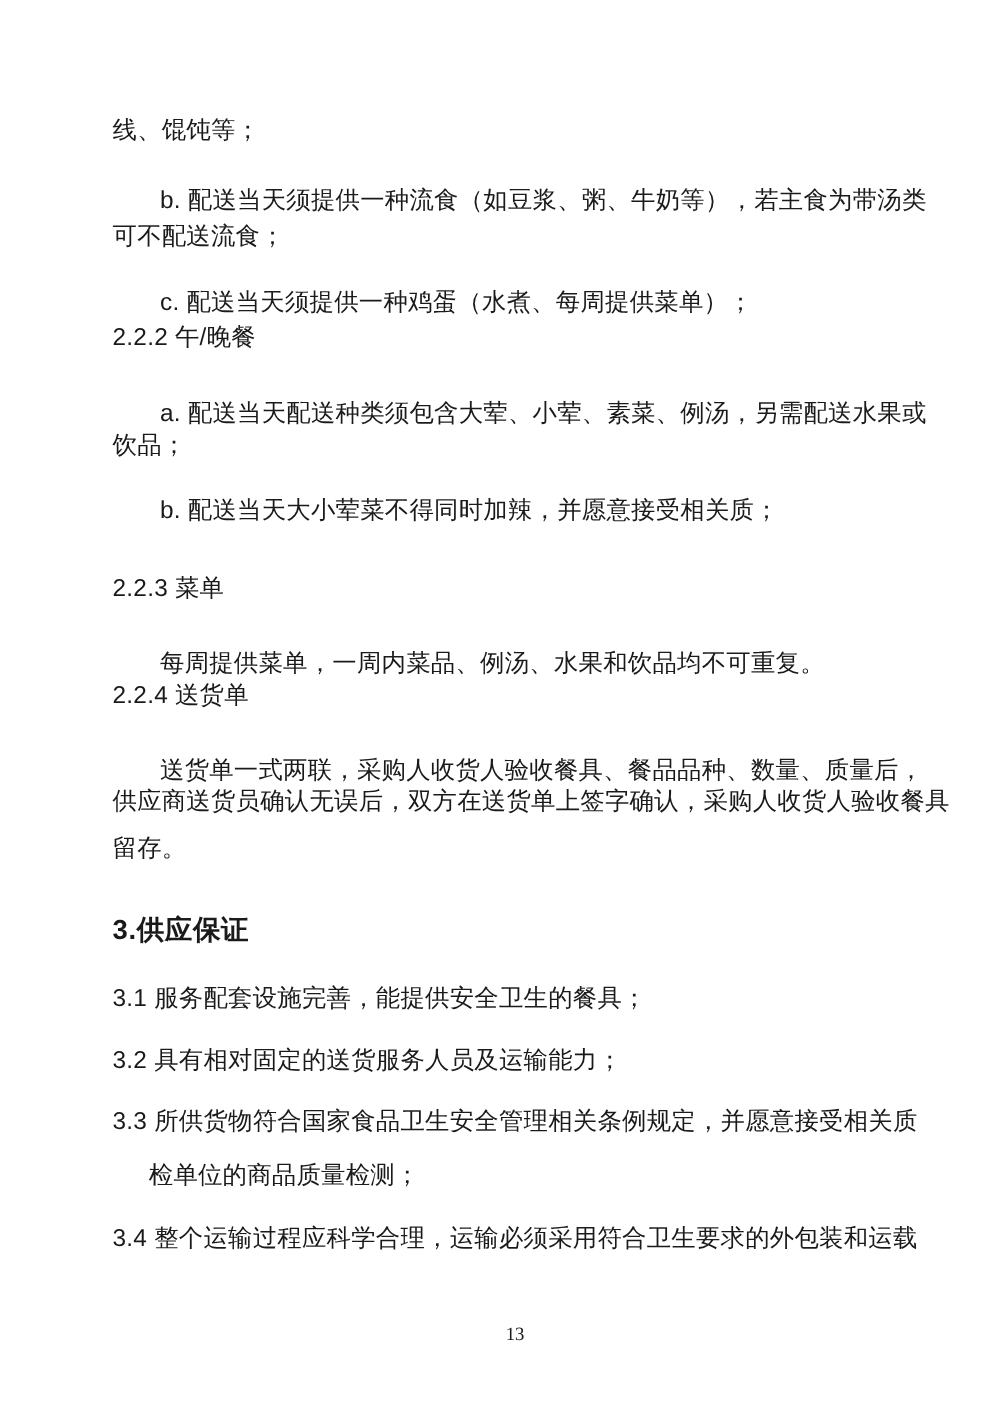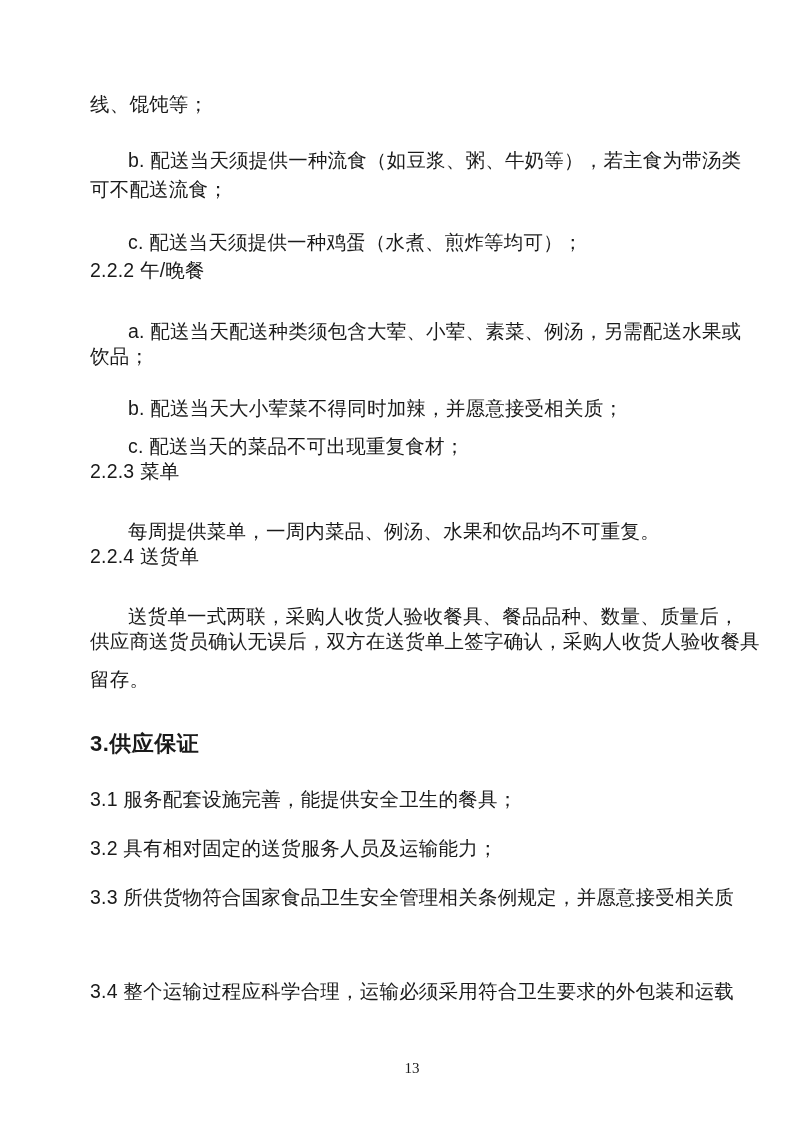--- a/index.html
+++ b/index.html
@@ -43,38 +43,38 @@
   }
 </style>
 </head>
 <body>
 
 <div class="page">
 
   <div class="ln" style="top:95px">线、馄饨等；</div>
   <div class="ln ind" style="top:138px">b. 配送当天须提供一种流食（如豆浆、粥、牛奶等），若主食为带汤类</div>
   <div class="ln" style="top:180px">可不配送流食；</div>
-  <div class="ln ind" style="top:220px">c. 配送当天须提供一种鸡蛋（水煮、煎炸等均可）；</div>
+  <div class="ln ind" style="top:220px">c. 配送当天须提供一种鸡蛋（水煮、每周提供菜单）；</div>
 
   <div class="ln" style="top:261px">2.2.2 午/晚餐</div>
   <div class="ln ind" style="top:309px">a. 配送当天配送种类须包含大荤、小荤、素菜、例汤，另需配送水果或</div>
   <div class="ln" style="top:347px">饮品；</div>
   <div class="ln ind" style="top:386px">b. 配送当天大小荤菜不得同时加辣，并愿意接受相关质；</div>
-  <div class="ln ind" style="top:424px">c. 配送当天的菜品不可出现重复食材；</div>
 
   <div class="ln" style="top:462px">2.2.3 菜单</div>
   <div class="ln ind" style="top:509px">每周提供菜单，一周内菜品、例汤、水果和饮品均不可重复。</div>
 
   <div class="ln" style="top:547px">2.2.4 送货单</div>
   <div class="ln ind" style="top:594px">送货单一式两联，采购人收货人验收餐具、餐品品种、数量、质量后，</div>
   <div class="ln" style="top:632px">供应商送货员确认无误后，双方在送货单上签字确认，采购人收货人验收餐具</div>
   <div class="ln" style="top:670px">留存。</div>
 
   <div class="sec-heading" style="top:733px">3.供应保证</div>
 
   <div class="ln" style="top:790px">3.1 服务配套设施完善，能提供安全卫生的餐具；</div>
   <div class="ln" style="top:839px">3.2 具有相对固定的送货服务人员及运输能力；</div>
   <div class="ln" style="top:888px">3.3 所供货物符合国家食品卫生安全管理相关条例规定，并愿意接受相关质</div>
+  <div class="ln hang" style="top:931px">检单位的商品质量检测；</div>
   <div class="ln" style="top:982px">3.4 整个运输过程应科学合理，运输必须采用符合卫生要求的外包装和运载</div>
 
   <div class="pageno" style="top:1061px">13</div>
 
 </div>
 
 </body></html>

